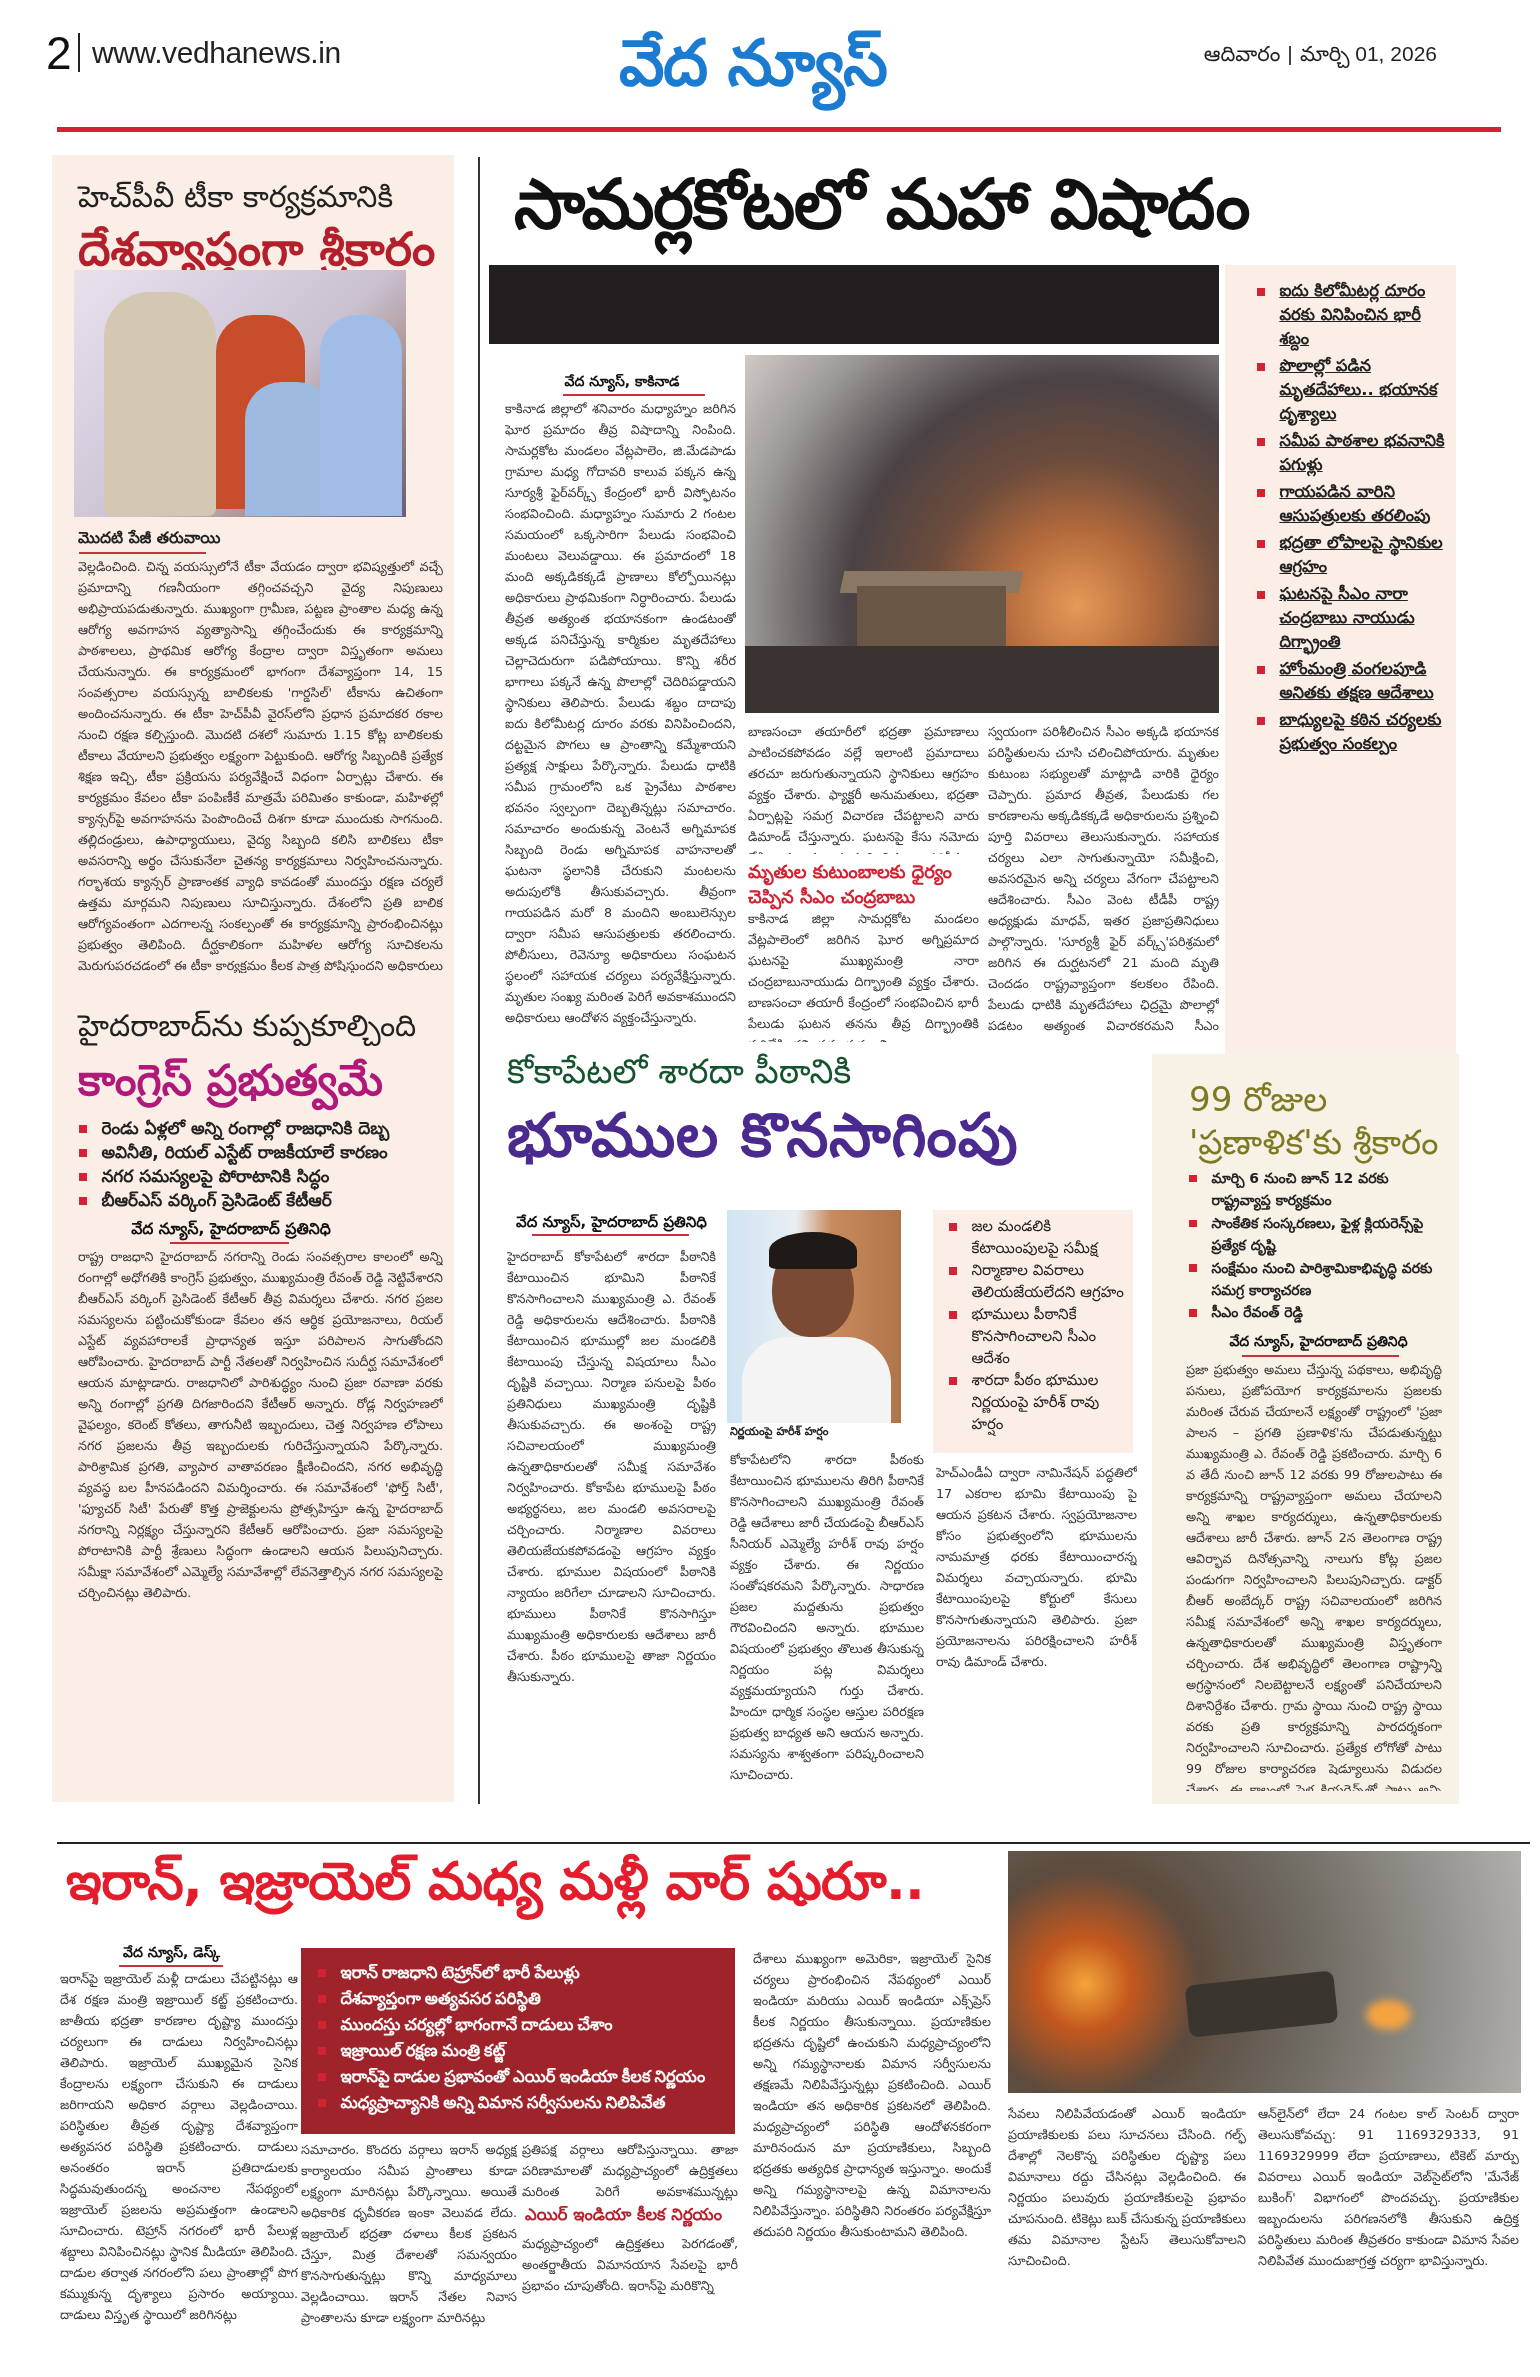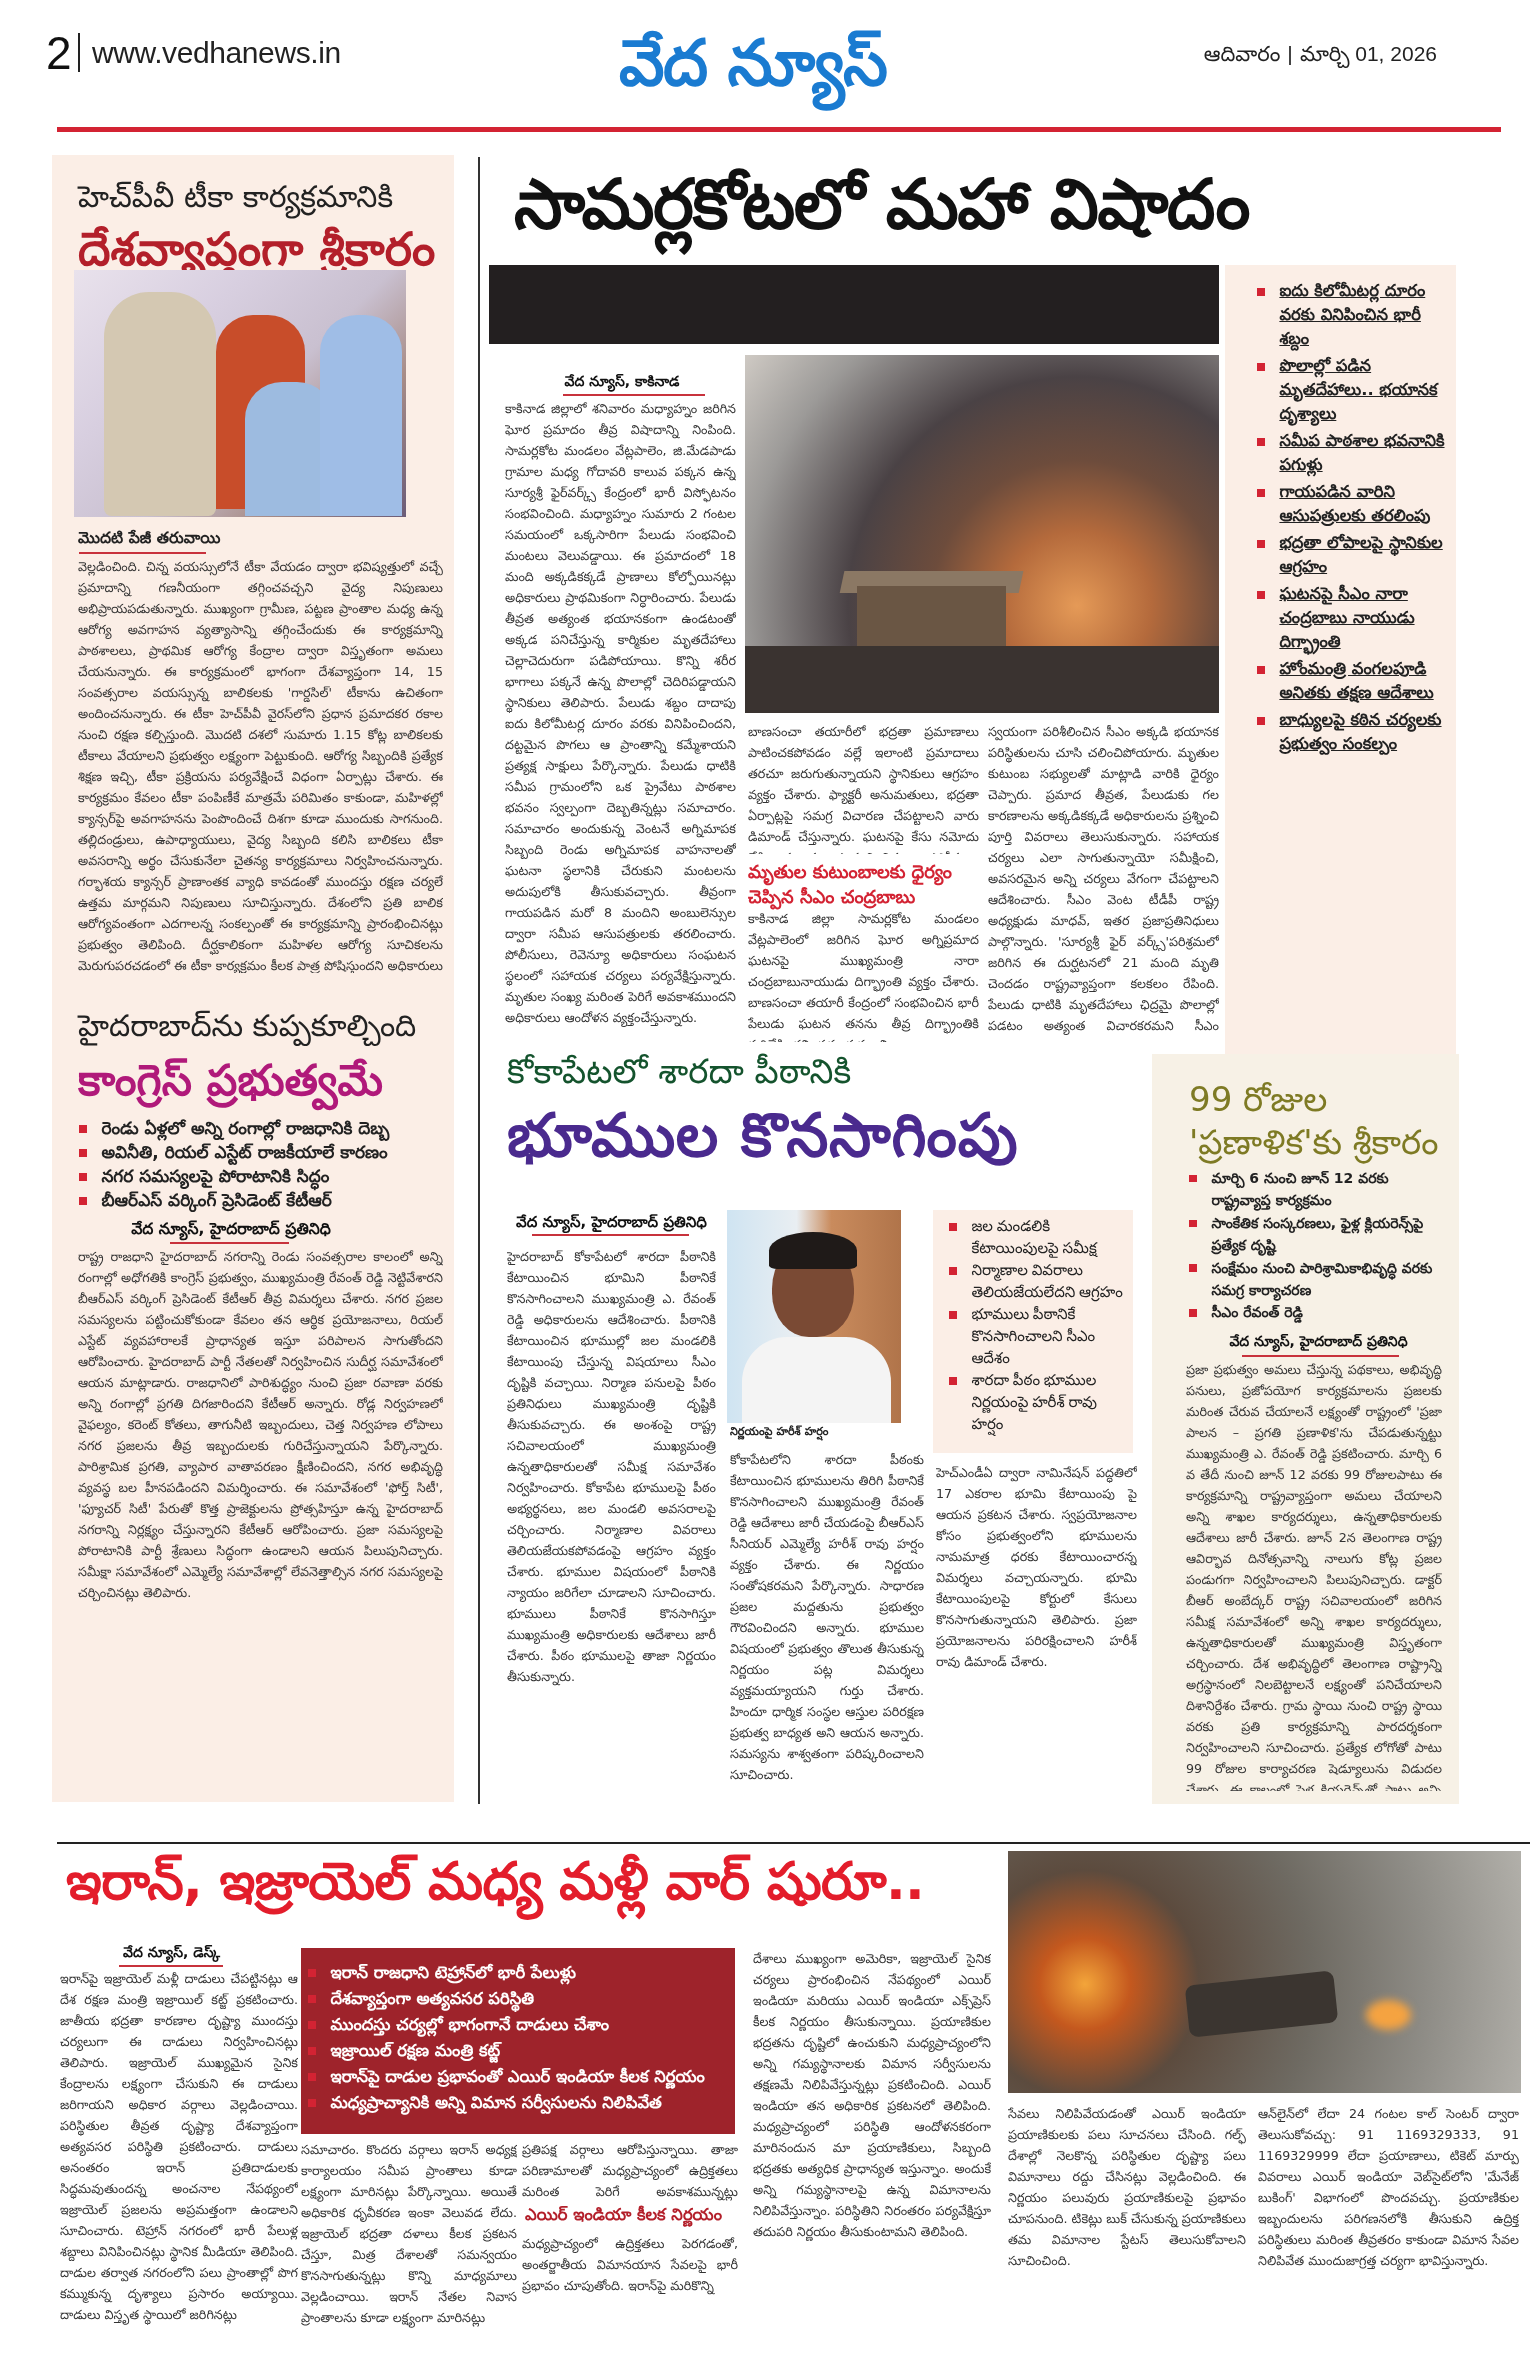--- a/index.html
+++ b/index.html
@@ -51,37 +51,37 @@
   .main-col4{left:988px;top:721px;width:231px;}
   
   .kok-kicker{left:507px;top:1051px;font-size:34px;color:#14532d;}
   .kok-head{left:507px;top:1100px;font-size:60px;color:#4a2a8e;font-weight:bold;letter-spacing:0.7px;}
   .ph-revanth{left:727px;top:1210px;width:174px;height:213px;background:linear-gradient(90deg,#cfe4f2 0%,#e9eef2 40%,#c98b5d 60%,#b0744a 100%);}
   .ph-revanth .head{position:absolute;left:45px;top:30px;width:82px;height:97px;background:#7a4a34;border-radius:50% 50% 45% 45%;}
   .ph-revanth .hair{position:absolute;left:42px;top:22.4px;width:88px;height:37px;background:#1f1a18;border-radius:50% 50% 10% 10%;}
   .ph-revanth .shirt{position:absolute;left:15px;top:127px;width:149px;height:97px;background:#f4f4f4;border-radius:45px 45px 0 0;}
   .kok-caption{left:730px;top:1425px;font-size:11.2px;font-weight:bold;color:#222;}
   .kok-box{left:933px;top:1210px;width:200px;height:243px;background:#fbeee6;}
-  .kok-bullets{left:949px;top:1215px;font-size:15px;line-height:22px;color:#222;width:179px;font-family:Liberation Serif, serif;}
+  .kok-bullets{left:949px;top:1215px;font-size:15px;line-height:22px;color:#222;width:179px;}
   .kok-byline{left:507px;top:1213px;width:209px;font-size:15px;}
   .kok-col1{left:507px;top:1246px;width:209px;}
   .kok-col1b{left:730px;top:1449px;width:194px;}
   .kok-col3{left:936px;top:1462px;width:201px;}
   .ninety-box{left:1152px;top:1054px;width:307px;height:750px;background:#f7f1e6;}
   .ninety-head{left:1189px;top:1078px;font-size:34px;color:#7e7a24;line-height:43px;}
   .ninety-bullets{left:1189px;top:1167px;font-size:14px;font-weight:bold;line-height:22.4px;color:#222;width:261px;}
   .ninety-byline{left:1192px;top:1333px;width:253px;font-size:14px;}
   .ninety-body{left:1186px;top:1359px;width:256px;}
   
   .hrule{left:57px;top:1842px;width:1473px;height:1.5px;background:#222;}
   .war-head{left:66px;top:1851px;font-size:52px;font-weight:bold;color:#e31d2b;letter-spacing:-0.7px;}
   .war-byline{left:97px;top:1944px;width:149px;font-size:14px;}
   .war-col1{left:60px;top:1968px;width:238px;}
   .warbox{left:301px;top:1948px;width:434px;height:186px;background:#9e232b;color:#fff;}
-  .war-bullets{left:308px;top:1960px;font-size:16.4px;font-weight:bold;line-height:26px;color:#fff;}
+  .war-bullets{left:318px;top:1960px;font-size:16.4px;font-weight:bold;line-height:26px;color:#fff;font-family:Liberation Serif, serif;}
   .war-bullets li::before{background:#fff;width:6px;height:6px;}
   .war-col2{left:301px;top:2139px;width:216px;}
   .war-col3{left:522px;top:2139px;width:216px;}
   .air-sub{left:525px;top:2205px;font-size:16.4px;font-weight:bold;color:#b31f2a;}
   .war-col4{left:753px;top:1948px;width:238px;}
   .ph-war{left:1008px;top:1851px;width:513px;height:242px;background:radial-gradient(circle at 15% 55%,#f3a53a 0%,#c4581e 10%,#5c4b3e 25%,#6e6a62 50%,#8e8c86 75%,#b2b0aa 100%);}
   .ph-war .car{position:absolute;left:179px;top:127px;width:149px;height:52px;background:#3b3530;border-radius:9px;transform:rotate(-6deg);}
   .ph-war .fire2{position:absolute;left:358px;top:149px;width:45px;height:30px;background:#f5a341;border-radius:50%;filter:blur(4.5px);}
   .war-col5{left:1008px;top:2103px;width:238px;}
   .war-col6{left:1258px;top:2103px;width:261px;}

